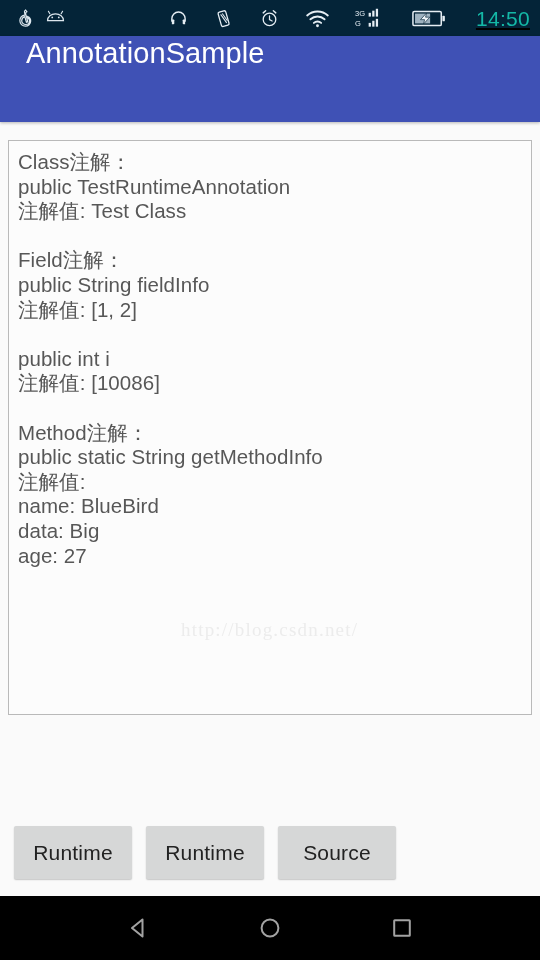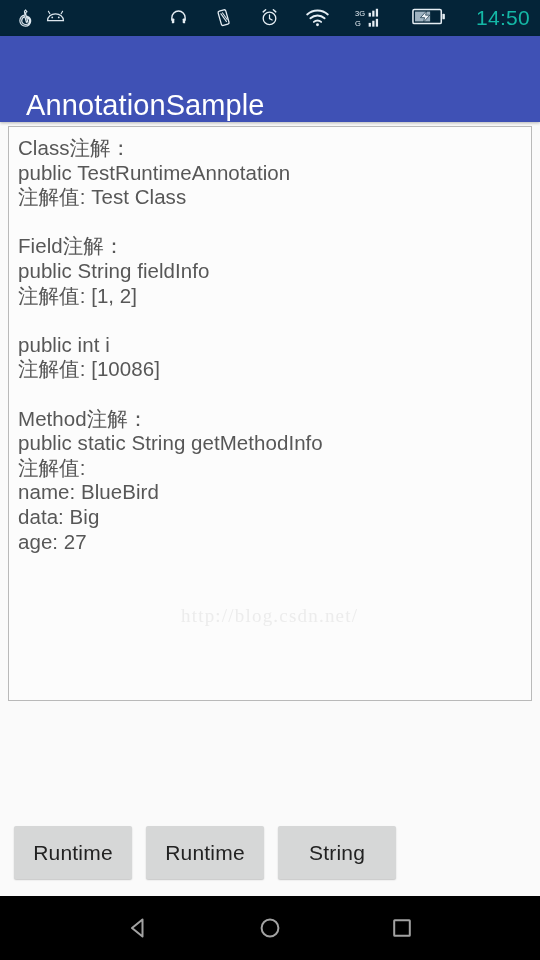--- a/index.html
+++ b/index.html
@@ -36,21 +36,23 @@
   }
   #status-left {
     display: flex;
     align-items: center;
     gap: 10px;
     flex: 0 0 auto;
   }
   #status-right {
     margin-left: auto;
     display: flex;
+    align-items: center;
     gap: 25px;
+    text-decoration: underline;
   }
   .sb-icon {
     display: block;
     line-height: 0;
   }
   #status-clock {
     color: #14b8a6;
     font-size: 21px;
     line-height: 21px;
     letter-spacing: 0.3px;
@@ -60,36 +62,36 @@
 
   
   #app-bar {
     position: absolute;
     left: 0; top: 36px;
     width: 540px;
     height: 86px;
     background: #3f51b5;
     box-shadow: 0 1px 3px rgba(0,0,0,0.28);
     display: flex;
-    align-items: flex-end;
+    align-items: flex-start;
   }
   #app-bar-title {
     color: #ffffff;
     font-size: 29px;
     line-height: 34px;
     padding-left: 26px;
     font-weight: normal;
     letter-spacing: 0.1px;
   }
 
   
   #content-card {
     position: absolute;
     left: 8px;
-    top: 126px;
+    top: 140px;
     width: 524px;
     height: 575px;
     box-sizing: border-box;
     background: #fcfcfc;
     border: 1px solid #b9b9b9;
     overflow: hidden;
   }
   #annotation-text {
     position: absolute;
     left: 9px;
@@ -275,21 +277,21 @@
 注解值:
 name: BlueBird
 data: Big
 age: 27</div>
     <div id="watermark">http://blog.csdn.net/</div>
   </div>
 
   <div id="button-row">
     <button class="flat-button">Runtime</button>
     <button class="flat-button">Runtime</button>
-    <button class="flat-button">String</button>
+    <button class="flat-button">Source</button>
   </div>
 
   <div id="nav-bar">
     <div class="nav-btn">
       <svg width="30" height="30" viewBox="0 0 30 30">
         <path d="M19.5 6.5 9 15l10.5 8.5z" fill="none" stroke="#a3a3a3" stroke-width="2" stroke-linejoin="round"></path>
       </svg>
     </div>
     <div class="nav-btn">
       <svg width="30" height="30" viewBox="0 0 30 30">

